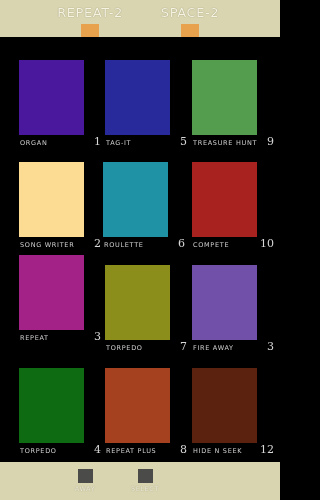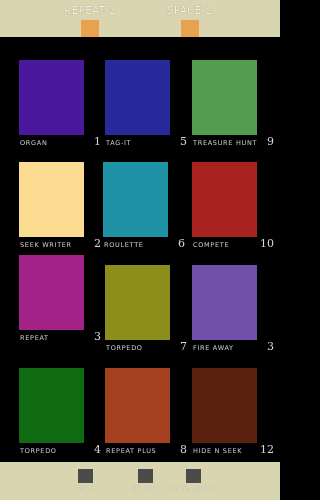--- a/index.html
+++ b/index.html
@@ -31,21 +31,21 @@
   .top-slot {
     position: absolute;
     top: 0;
     width: 90px;
     text-align: center;
   }
   .top-slot.left  { left: 45px; }
   .top-slot.right { left: 145px; }
   .top-label {
     display: block;
-    font-size: 10px;
+    font-size: 13px;
     letter-spacing: 0.6px;
     color: #f6f3e2;
     text-shadow: 0 0 1px rgba(120,115,80,0.9);
     margin-top: 5px;
     white-space: nowrap;
   }
   .top-chip {
     display: block;
     width: 18px; height: 17px;
     background: #e8a council;
@@ -166,21 +166,21 @@
         <span class="cap-num">1</span>
       </div>
     </div>
 
     <div class="cell" style="left:15px;  top:102px;">
       <div class="tile-wrap">
         <div class="tile-shadow"></div>
         <div class="tile-face" style="background:#fcdc92"></div>
       </div>
       <div class="caption">
-        <span class="cap-name">SEEK WRITER</span>
+        <span class="cap-name">SONG WRITER</span>
         <span class="cap-num">2</span>
       </div>
     </div>
 
     <div class="cell" style="left:15px;  top:195px;">
       <div class="tile-wrap">
         <div class="tile-shadow"></div>
         <div class="tile-face" style="background:#a32287"></div>
       </div>
       <div class="caption">
@@ -286,25 +286,21 @@
         <span class="cap-name">HIDE N SEEK</span>
         <span class="cap-num">12</span>
       </div>
     </div>
 
   </div>
 
   <div class="bottom-panel">
     <div class="btm-slot s1">
       <span class="btm-chip"></span>
-      <span class="btm-label">FIRE</span>
+      <span class="btm-label">AWAY</span>
     </div>
     <div class="btm-slot s2">
       <span class="btm-chip"></span>
       <span class="btm-label">SELECT</span>
     </div>
-    <div class="btm-slot s3">
-      <span class="btm-chip"></span>
-      <span class="btm-label">PLAY-2/HIT-7</span>
-    </div>
   </div>
 
 </div>
 
 </body></html>

